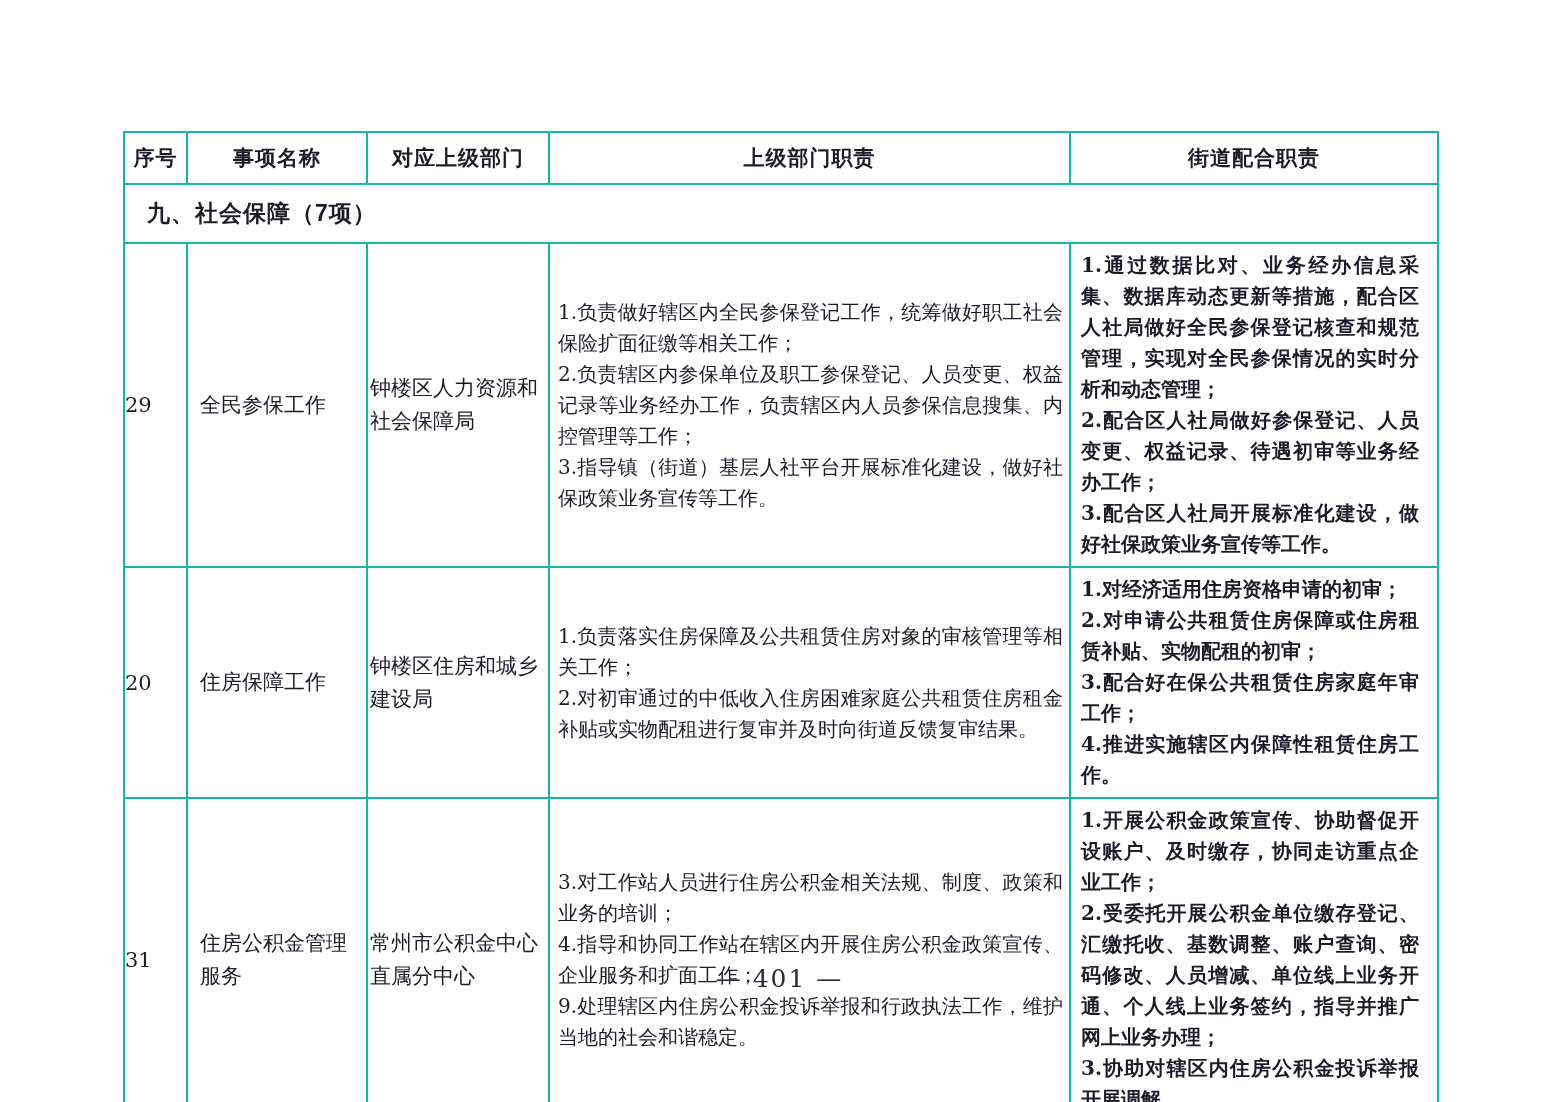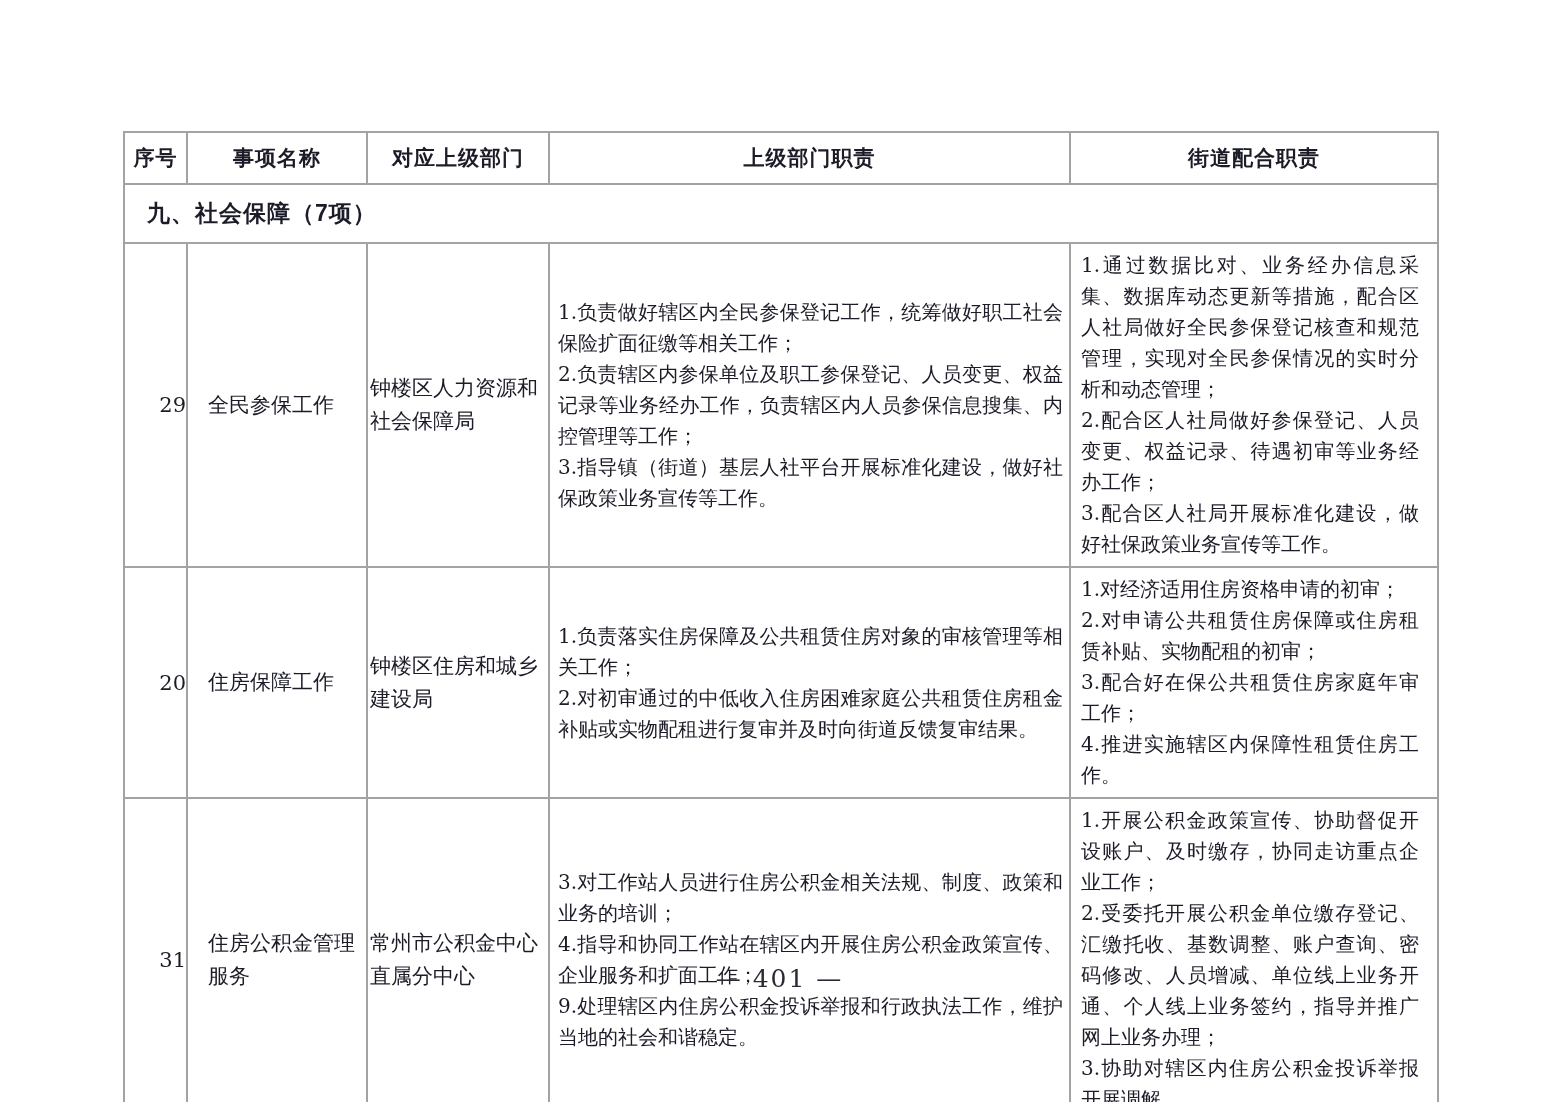--- a/index.html
+++ b/index.html
@@ -15,21 +15,21 @@
   }
   .doc-table {
     position: absolute;
     left: 123px;
     top: 131px;
     width: 1314px;
     border-collapse: collapse;
     table-layout: fixed;
   }
   .doc-table td, .doc-table th {
-    border: 2px solid #a3a3a3;
+    border: 2px solid #14b8a6;
     vertical-align: middle;
     color: #1c1c28;
   }
   .col-no    { width: 63px; }
   .col-name  { width: 180px; }
   .col-dept  { width: 182px; }
   .col-sup   { width: 521px; }
   .col-street{ width: 368px; }
 
   .header-row th {
@@ -47,36 +47,36 @@
     font-size: 23px;
     text-align: left;
     padding-left: 22px;
     letter-spacing: 1px;
   }
   .row-29 td { height: 246px; }
   .row-30 td { height: 209px; }
   .row-31 td { height: 261px; }
 
   .cell-no {
-    text-align: right;
+    text-align: left;
     font-size: 21px;
     border-radius: 20px;
   }
   .cell-name, .cell-dept {
     font-size: 21px;
-    padding-left: 20px;
+    padding-left: 12px;
     padding-right: 1px;
     line-height: 33px;
     text-align: left;
   }
   .cell-dept { padding-left: 2px; }
   .cell-duties {
     padding: 6px 6px 6px 8px;
   }
-  .cell-duties.street { padding-left: 10px; padding-right: 18px; }
+  .cell-duties.street { padding-left: 10px; padding-right: 18px; font-weight: bold; }
   .cell-duties p {
     font-size: 20px;
     line-height: 31px;
     text-align: justify;
     text-justify: inter-character;
   }
   .page-footer {
     position: absolute;
     top: 964px;
     left: 0;

